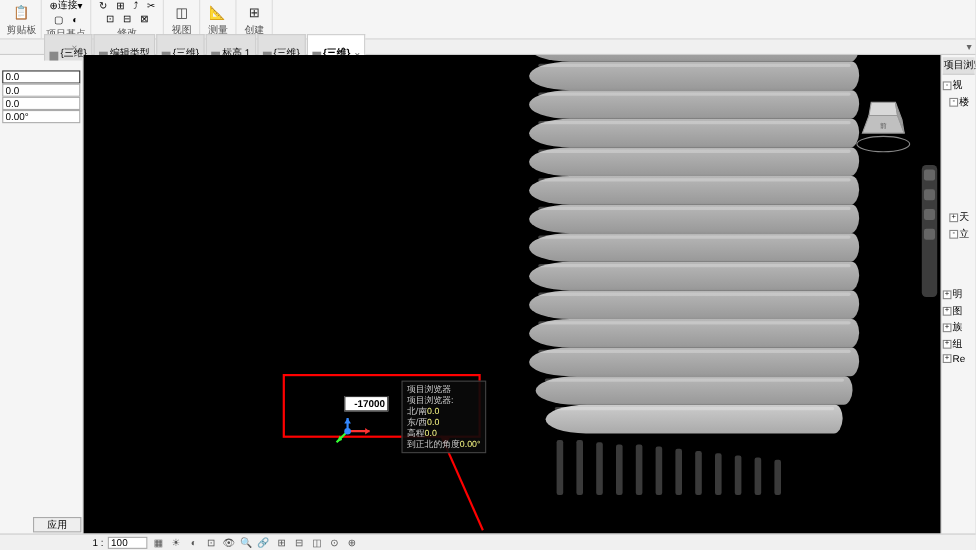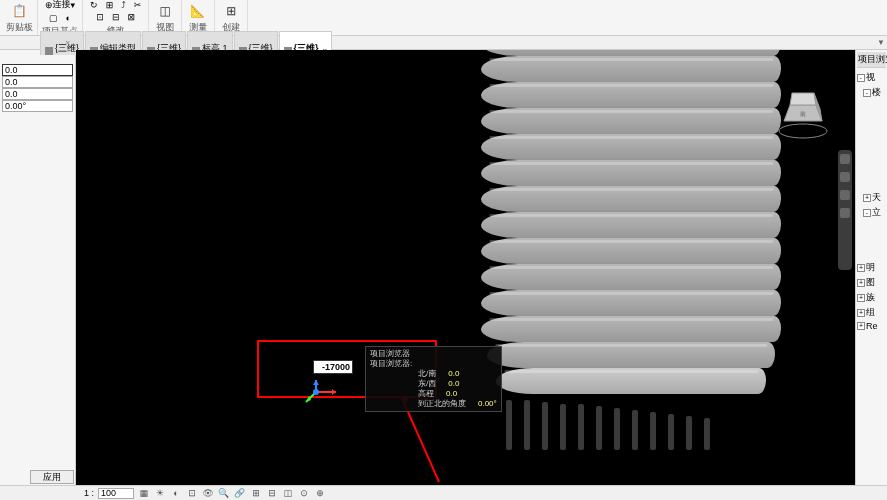--- a/index.html
+++ b/index.html
@@ -35,21 +35,21 @@
   .viewport { flex: 1; background: #000; position: relative; overflow: hidden; }
   .building { position: absolute; left: 405px; top: -20px; width: 300px; height: 470px; }
   .floor { position: absolute; width: 100%; height: 26px; background: linear-gradient(180deg, #b8b8b8 0%, #989898 100%); border-radius: 40px 8px 8px 40px / 14px; box-shadow: 0 2px 3px rgba(0,0,0,0.6); transform: skewX(-2deg); }
   .floor::before { content: ""; position: absolute; left: 8px; right: 8px; top: 2px; height: 3px; background: rgba(255,255,255,0.25); border-radius: 10px; }
   .cols { position: absolute; bottom: 50px; left: 420px; width: 280px; height: 60px; }
   .col { position: absolute; bottom: 0; width: 6px; background: #3a3a3a; border-radius: 2px; }
   
   
   .anno-box { position: absolute; left: 181px; top: 290px; width: 180px; height: 58px; border: 2px solid #ff0000; }
   .anno-tooltip { position: absolute; left: 289px; top: 296px; background: rgba(10,10,10,0.9); border: 1px solid #444; padding: 2px 4px; color: #ccc; font-size: 8px; line-height: 10px; z-index: 10; }
-  .anno-row { display: flex; gap: 12px; margin-left: 48px; }
+  .anno-row { display: flex; gap: 0; }
   .anno-val { color: #ffff88; }
   .input-bubble { position: absolute; left: 237px; top: 310px; width: 40px; height: 14px; background: #fff; border: 1px solid #333; font-size: 9px; padding: 0 2px; text-align: right; font-weight: bold; }
   .gizmo { position: absolute; left: 226px; top: 330px; width: 40px; height: 24px; }
   .arrow-red { position: absolute; left: 325px; top: 346px; }
   
   
   .nav-cube { position: absolute; right: 25px; top: 35px; width: 54px; height: 54px; }
   .nav-bar { position: absolute; right: 3px; top: 100px; width: 14px; height: 120px; background: rgba(150,150,150,0.4); border-radius: 4px; display: flex; flex-direction: column; align-items: center; gap: 8px; padding: 4px 0; }
   .nav-bar-btn { width: 10px; height: 10px; background: #666; border-radius: 2px; cursor: pointer; }
   

